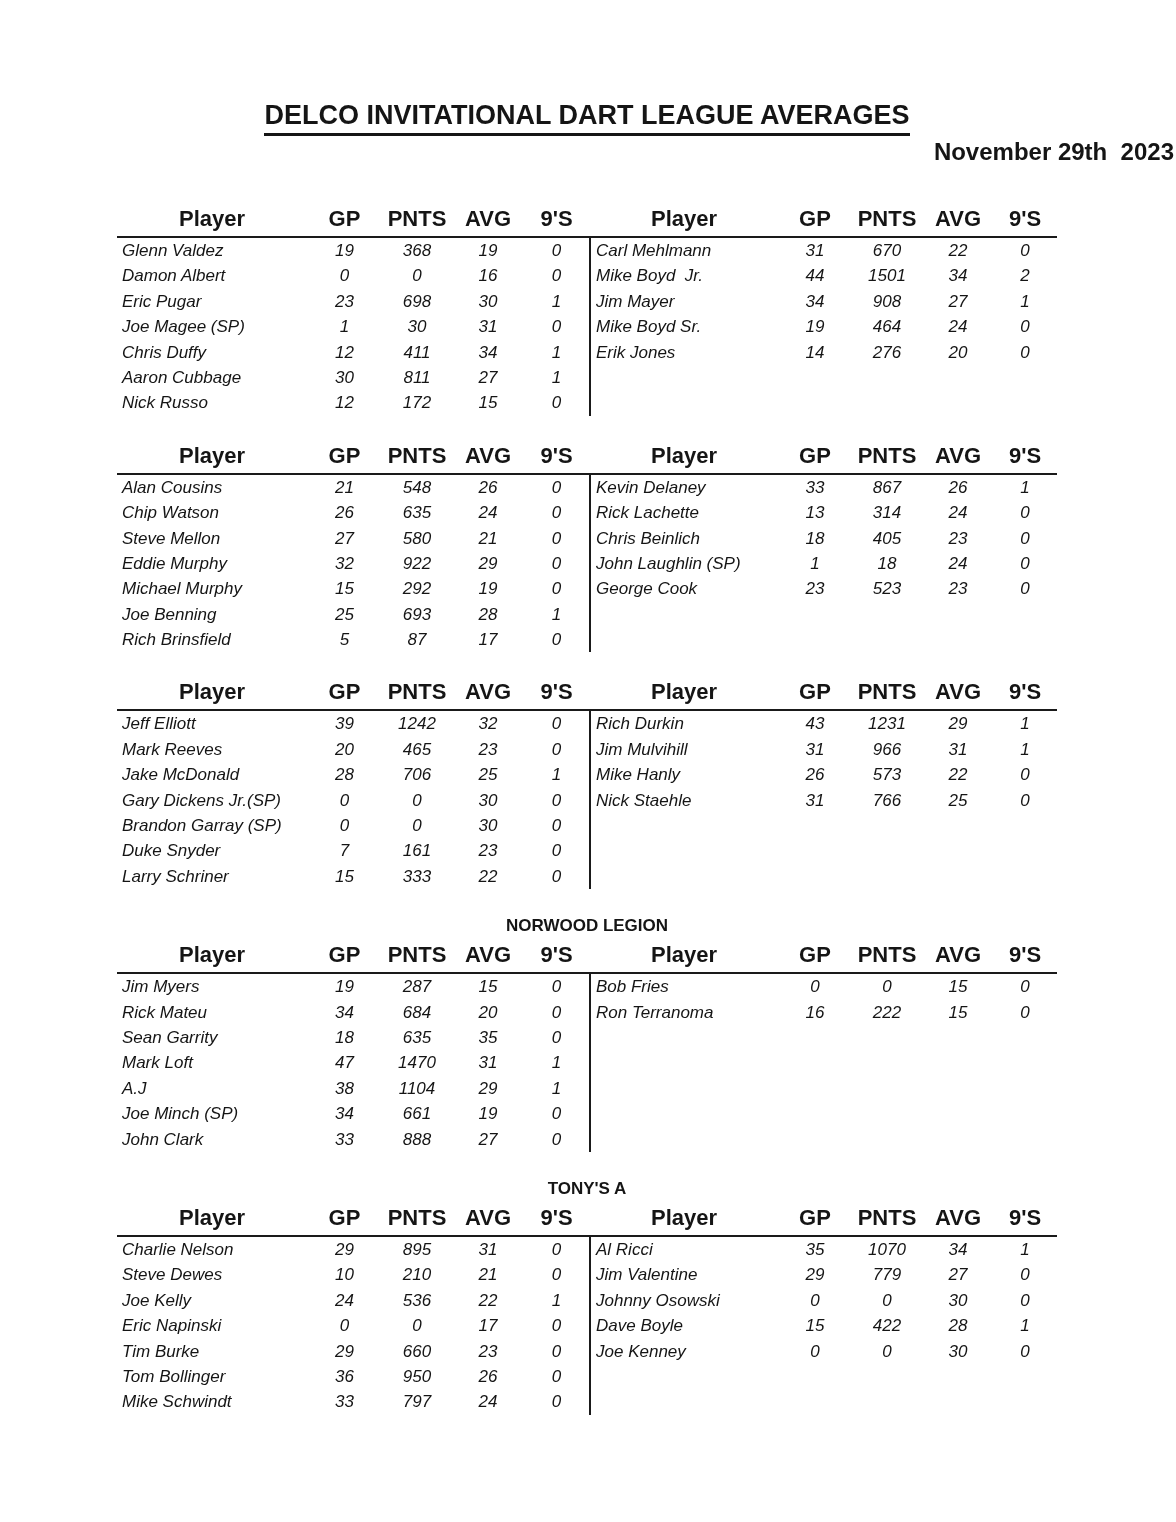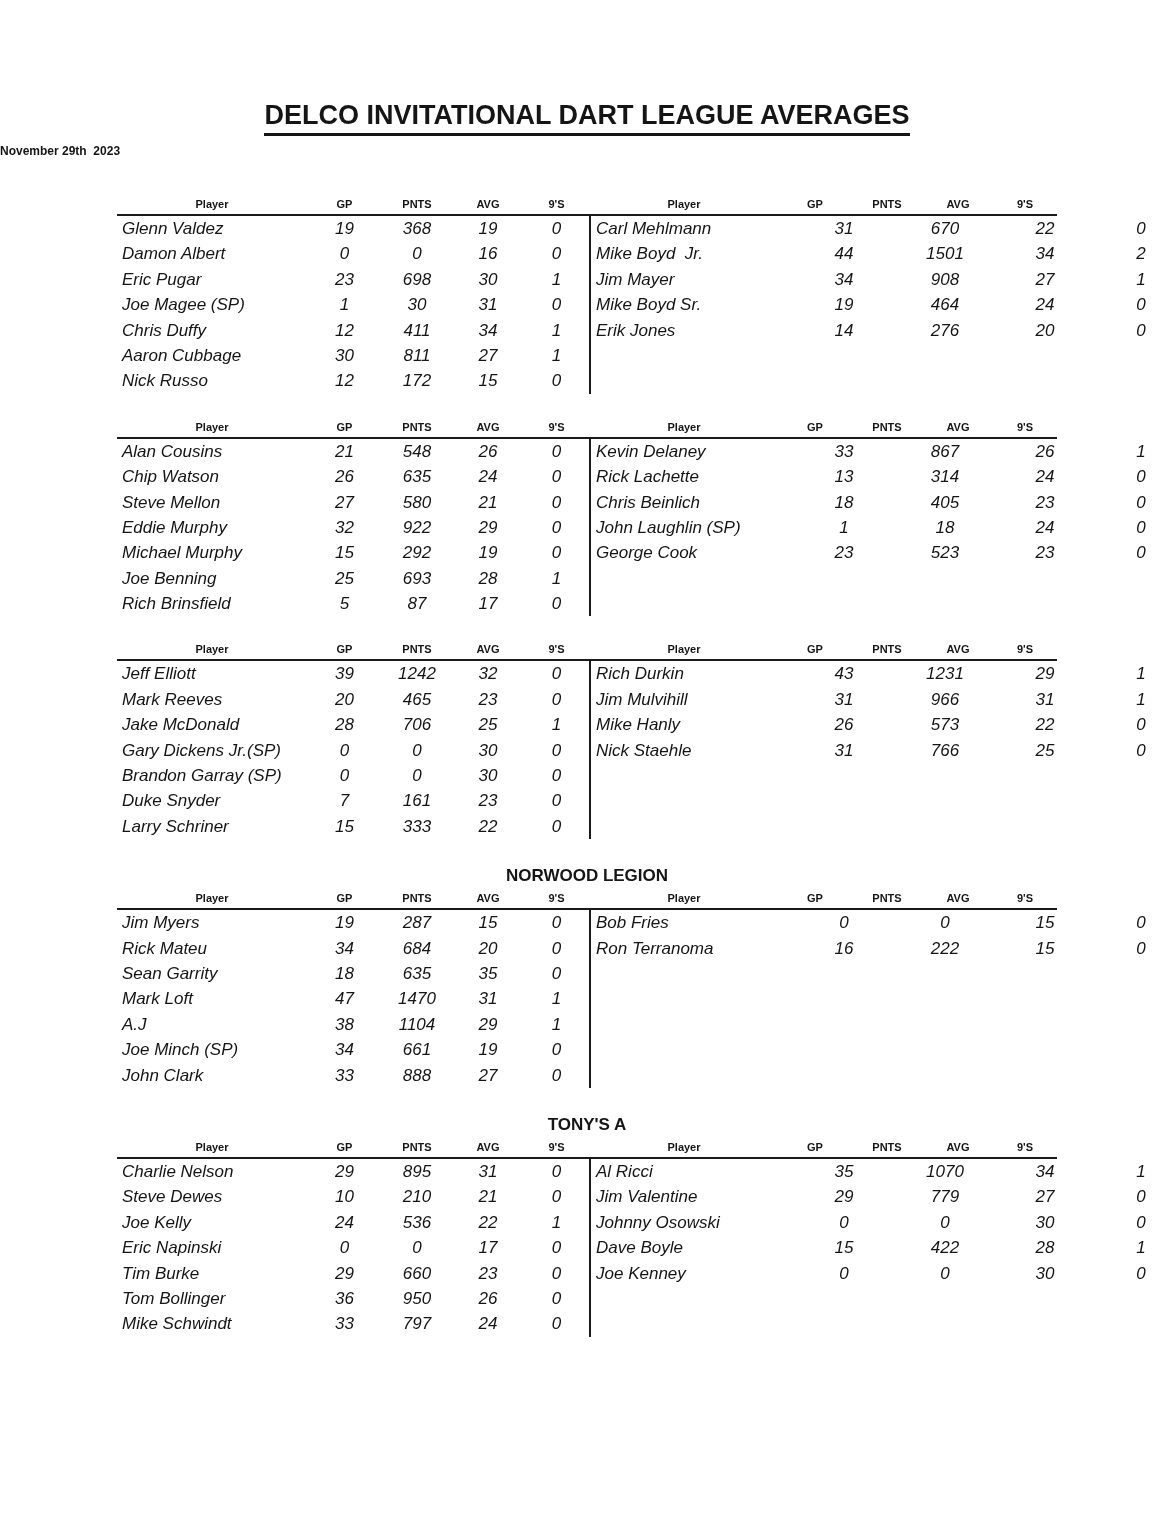--- a/index.html
+++ b/index.html
@@ -17,49 +17,49 @@
   .doc-title {
     display: inline-block;
     font-size: 27px;
     font-weight: bold;
     letter-spacing: 0px;
     border-bottom: 3px solid #151515;
     padding-bottom: 2px;
     white-space: pre;
   }
   .doc-subtitle {
-    text-align: left;
-    font-size: 12px;
+    text-align: right;
+    font-size: 24px;
     font-weight: bold;
-    margin-top: 8px;
+    margin-top: 2px;
     white-space: pre;
   }
 
   .sections { width: 940px; margin: 40px auto 0 auto; }
   .section { margin-bottom: 27px; }
   .section-title {
     text-align: center;
     font-weight: bold;
     font-size: 17px;
     margin-bottom: 6px;
     white-space: pre;
   }
 
   .hdr { display: flex; border-bottom: 2px solid #1a1a1a; }
-  .hdr-half { display: grid; font-weight: bold; font-size: 11px; }
+  .hdr-half { display: grid; font-weight: bold; font-size: 22px; }
   .hdr-half.left  { width: 472px; grid-template-columns: 190px 75px 70px 72px 65px; }
   .hdr-half.right { width: 468px; grid-template-columns: 190px 72px 72px 70px 64px; }
   .hcell { text-align: center; padding-bottom: 4px; white-space: pre; }
 
   .tbody { display: flex; align-items: stretch; font-style: italic; }
   .rows.left  { width: 472px; }
   .rows.right { width: 468px; border-left: 2px solid #1a1a1a; }
   .trow { display: grid; height: 25.4px; line-height: 25.4px; font-size: 17px; }
   .rows.left  .trow { grid-template-columns: 190px 75px 70px 72px 65px; }
-  .rows.right .trow { grid-template-columns: 188px 72px 72px 70px 64px; gap: 29px; }
+  .rows.right .trow { grid-template-columns: 188px 72px 72px 70px 64px; }
   .cell { text-align: center; white-space: pre; overflow: hidden; }
   .cell.c0 { text-align: left; padding-left: 5px; }
 </style>
 </head>
 <body>
 
 <div class="page">
   <div class="doc-title-wrap">
     <span class="doc-title">DELCO INVITATIONAL DART LEAGUE AVERAGES</span>
   </div>

